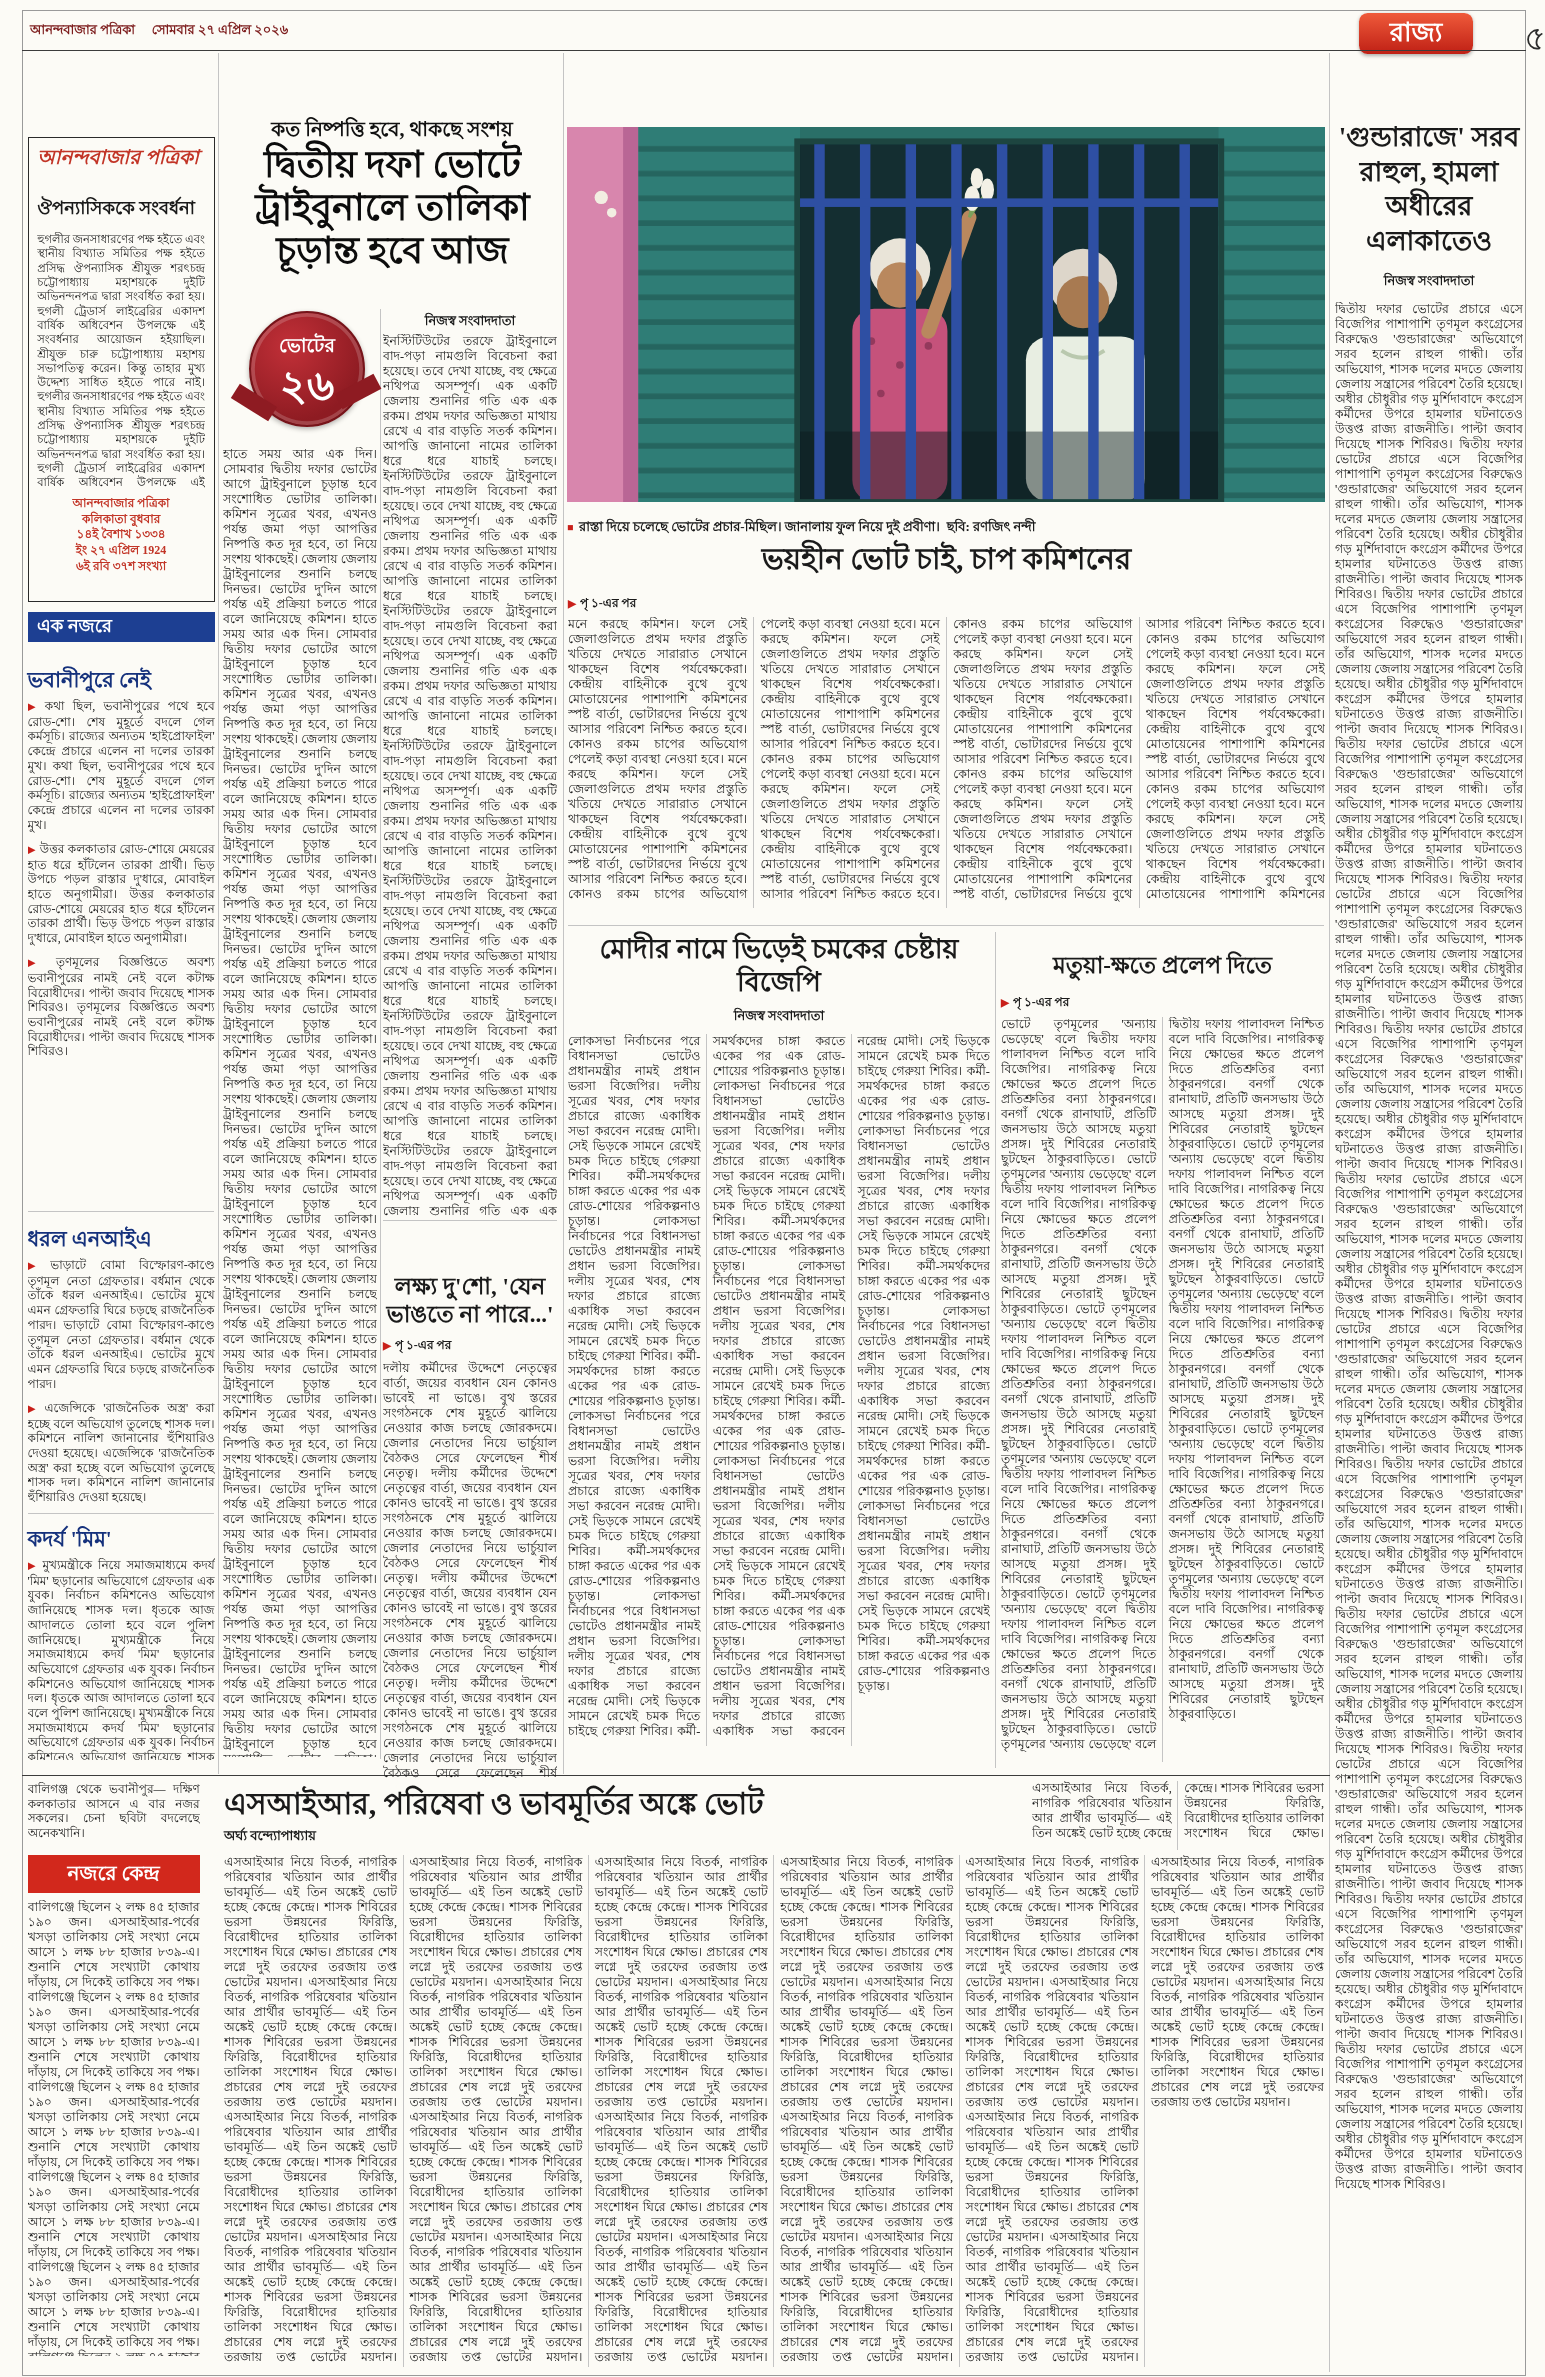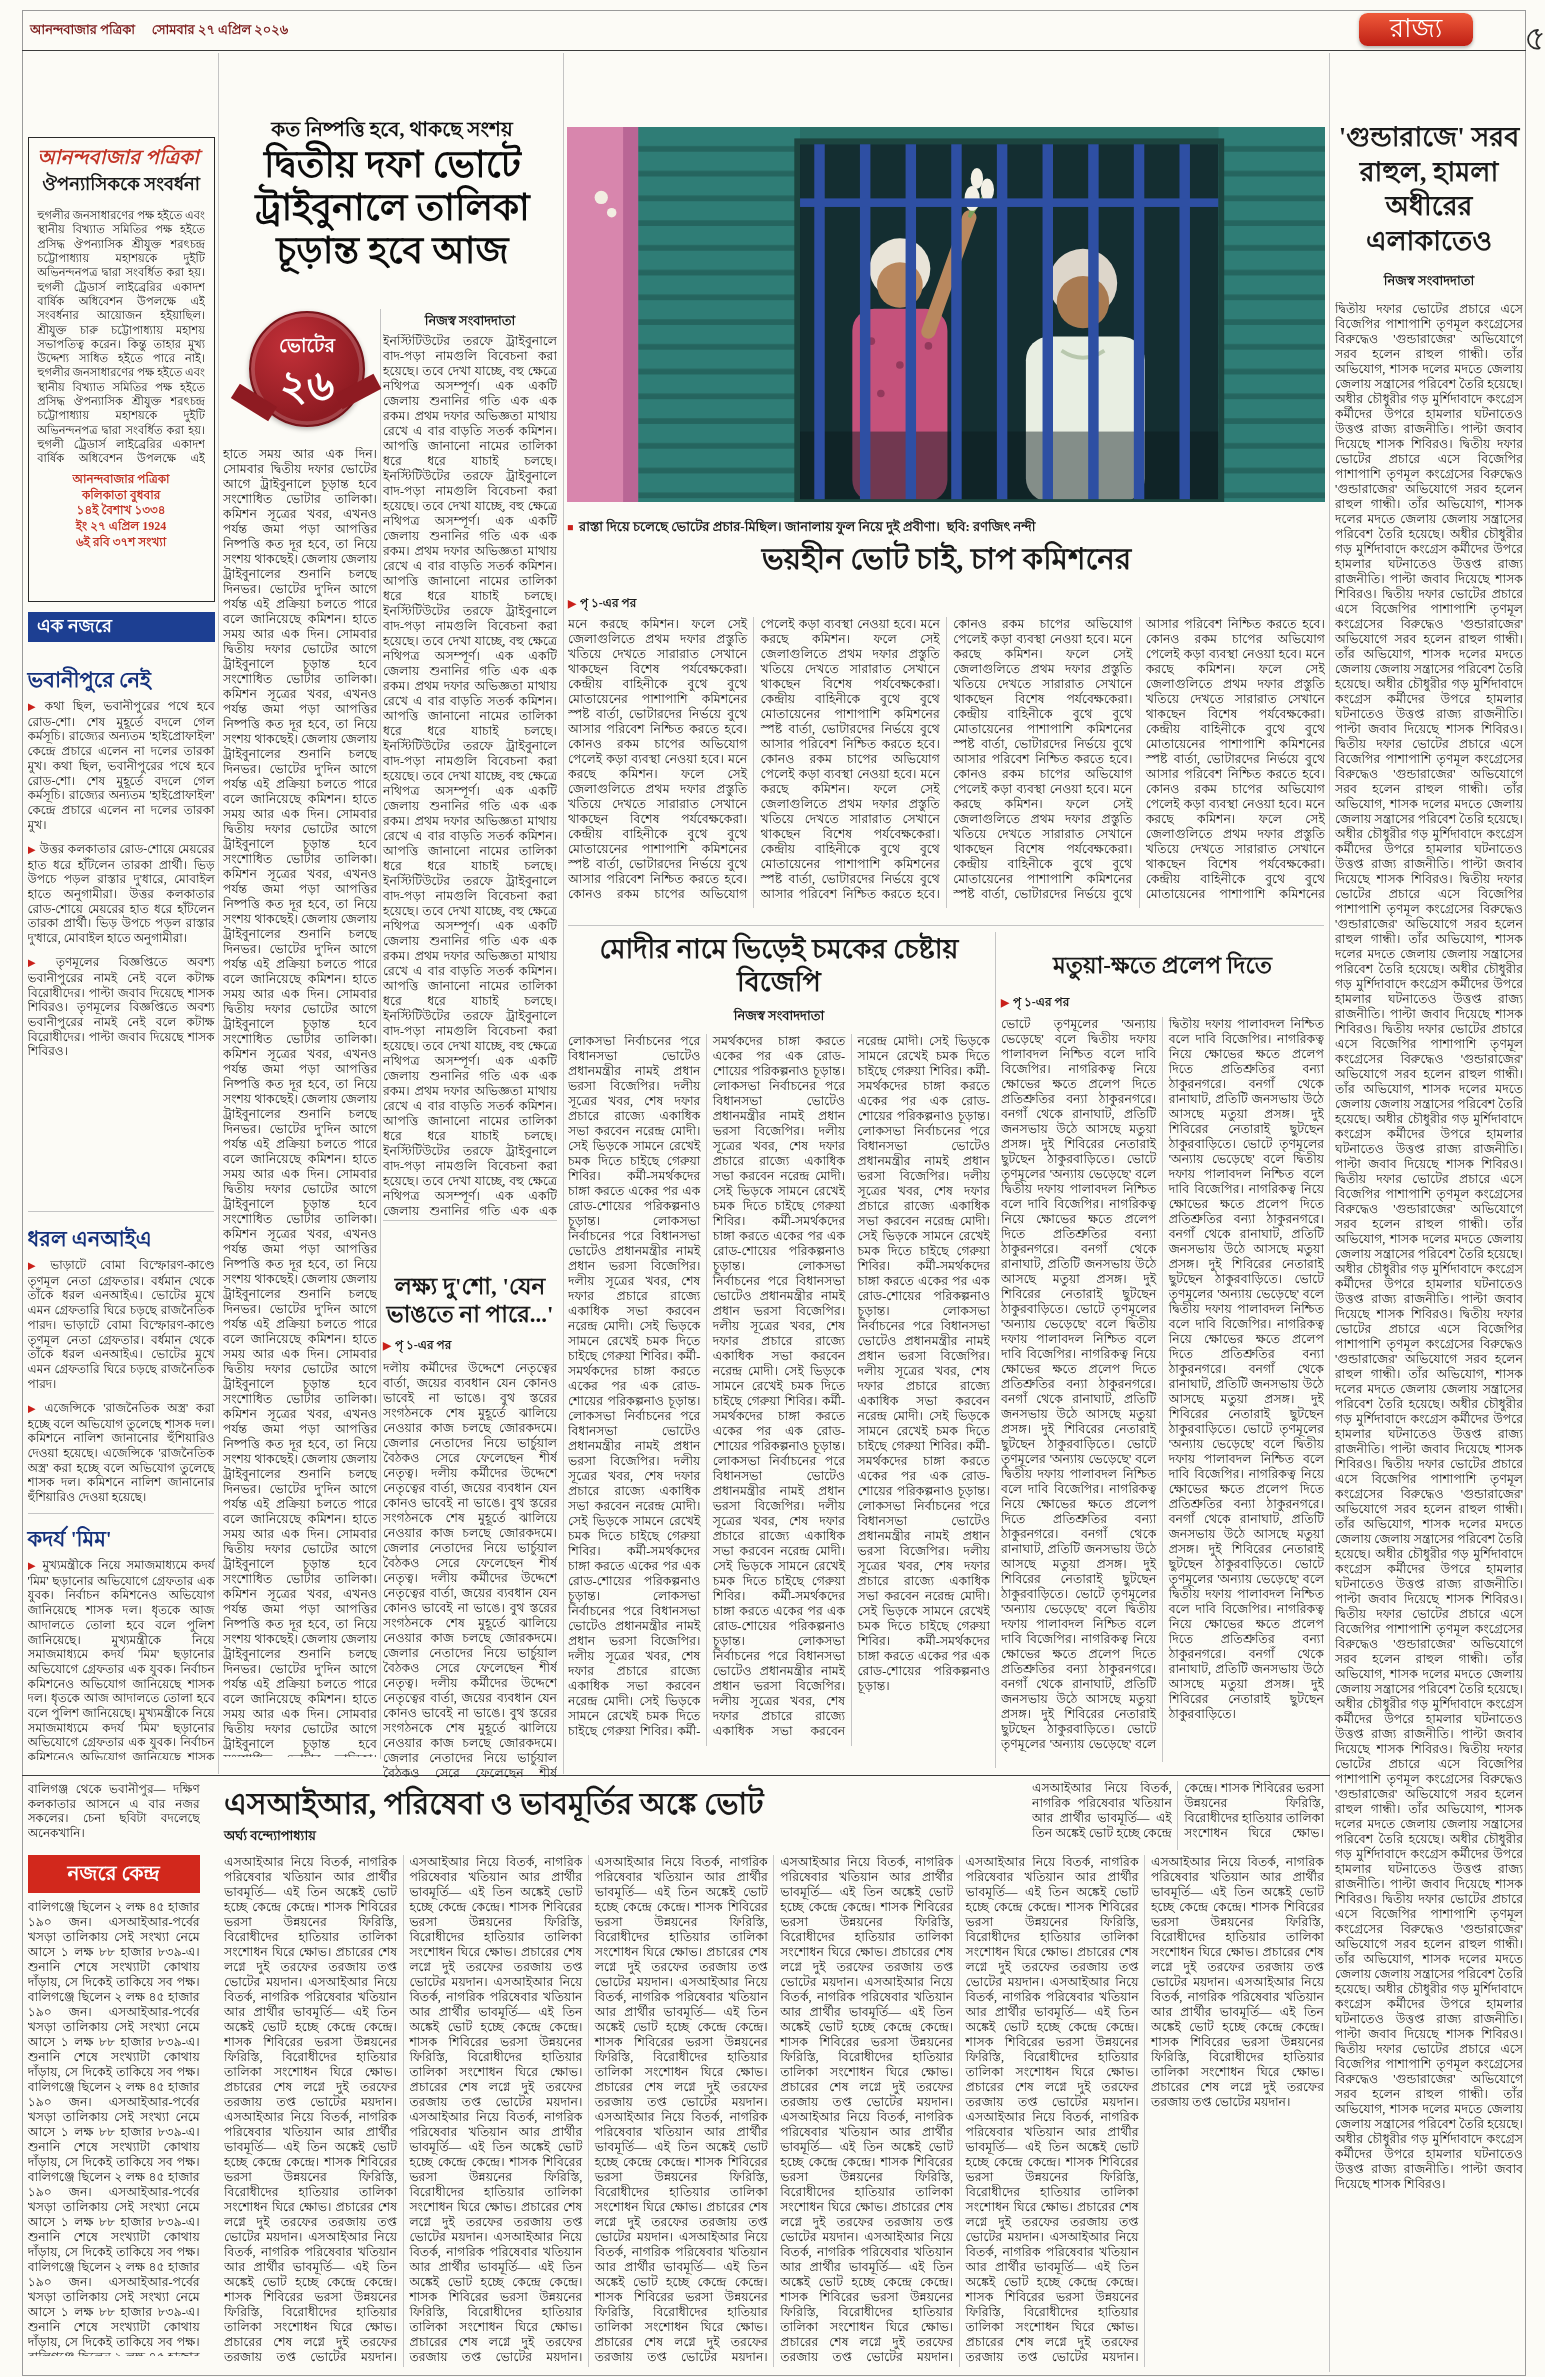--- a/index.html
+++ b/index.html
@@ -5,23 +5,23 @@
   * { margin:0; padding:0; box-sizing:border-box; }
   html,body { margin:0; background:#d9d9d4; }
   .page { position:relative; width:1545px; height:2389px; background:#fcfbf6;
           font-family:"Liberation Serif", serif; color:#1a1a1a; overflow:hidden; }
   .frame { position:absolute; left:22px; top:9.5px; width:1504px; height:2366px;
            border:0.5px solid #9a9a9a; pointer-events:none; }
 
   
   .masthead { position:absolute; left:30px; top:20px; font-size:13px; font-weight:bold; color:#7d1d1d; }
   .masthead span { margin-right:13.3px; }
-  .section-badge { position:absolute; left:1359px; top:13.3px; width:114px; height:33px; border-radius:8.6px;
+  .section-badge { position:absolute; left:1359px; top:13.3px; width:114px; height:41px; border-radius:8.6px;
            background:linear-gradient(180deg,#ef5a3a,#bf2015); display:flex; align-items:center; justify-content:center;
-           color:#fff; font-size:26px; font-weight:normal; box-shadow:0 1.4px 3.8px rgba(0,0,0,.3); }
+           color:#fff; font-size:26px; font-weight:bold; box-shadow:0 1.4px 3.8px rgba(0,0,0,.3); }
   .page-num { position:absolute; left:1524px; top:12.4px; font-size:34px; color:#2c2c2c; }
   .header-rule { position:absolute; left:22px; top:50px; width:1504px; height:1.4px; background:#3c3c3c; }
 
   .v-rule { position:absolute; width:0.5px; background:#c4c4c4; }
   #v1 { left:218px; top:53px; height:1721px; }
   #v2 { left:563px; top:53px; height:1721px; }
   #v3 { left:1329px; top:53px; height:2319px; }
   #vmid { left:380px; top:309px; height:1450px; }
   #vmod { left:995px; top:932px; height:836px; }
   .h-rule { position:absolute; height:0.5px; background:#c4c4c4; }
@@ -30,21 +30,21 @@
   #h-brief1 { left:27.6px; top:1211px; width:186px; }
   #h-brief2 { left:27.6px; top:1513px; width:186px; }
   #h-bottom { left:22px; top:1775px; width:1308px; height:1.4px; background:#3c3c3c; }
 
   .bodytext { font-size:12.4px; line-height:15px; text-align:justify; color:#191919; overflow:hidden; }
 
   
   .archive { position:absolute; left:27.6px; top:137px; width:187px; height:465px;
              border:1.4px solid #2a2a2a; padding:7.6px 8.6px; overflow:hidden; }
   .archive-logo { color:#c23527; font-size:20px; line-height:1.1; font-weight:bold; font-style:italic; }
-  .archive-title { margin-top:2px; text-align:center; font-size:18px; font-weight:bold; }
+  .archive-title { margin-top:26px; font-size:18px; font-weight:bold; }
   .archive-body { margin-top:7.6px; font-size:11.4px; line-height:14.3px; height:257px; }
   .archive-footer { margin-top:6.7px; text-align:center; color:#c23527; font-weight:bold; font-size:12px; line-height:15.7px; }
 
   
   .briefs-header { position:absolute; left:27.6px; top:612px; width:187px; height:29.5px; background:#1d3f92;
                    color:#fff; font-size:18px; font-weight:bold; line-height:29.5px; padding-left:9.5px; }
   .brief-title { position:absolute; left:27.6px; width:187px; font-size:21px; font-weight:bold; color:#15317c; }
   #bt1 { top:664px; } #bt2 { top:1223px; } #bt3 { top:1523px; }
   .brief-items { position:absolute; left:27.6px; width:187px; overflow:hidden; }
   #bi1 { top:699px; height:502px; }

